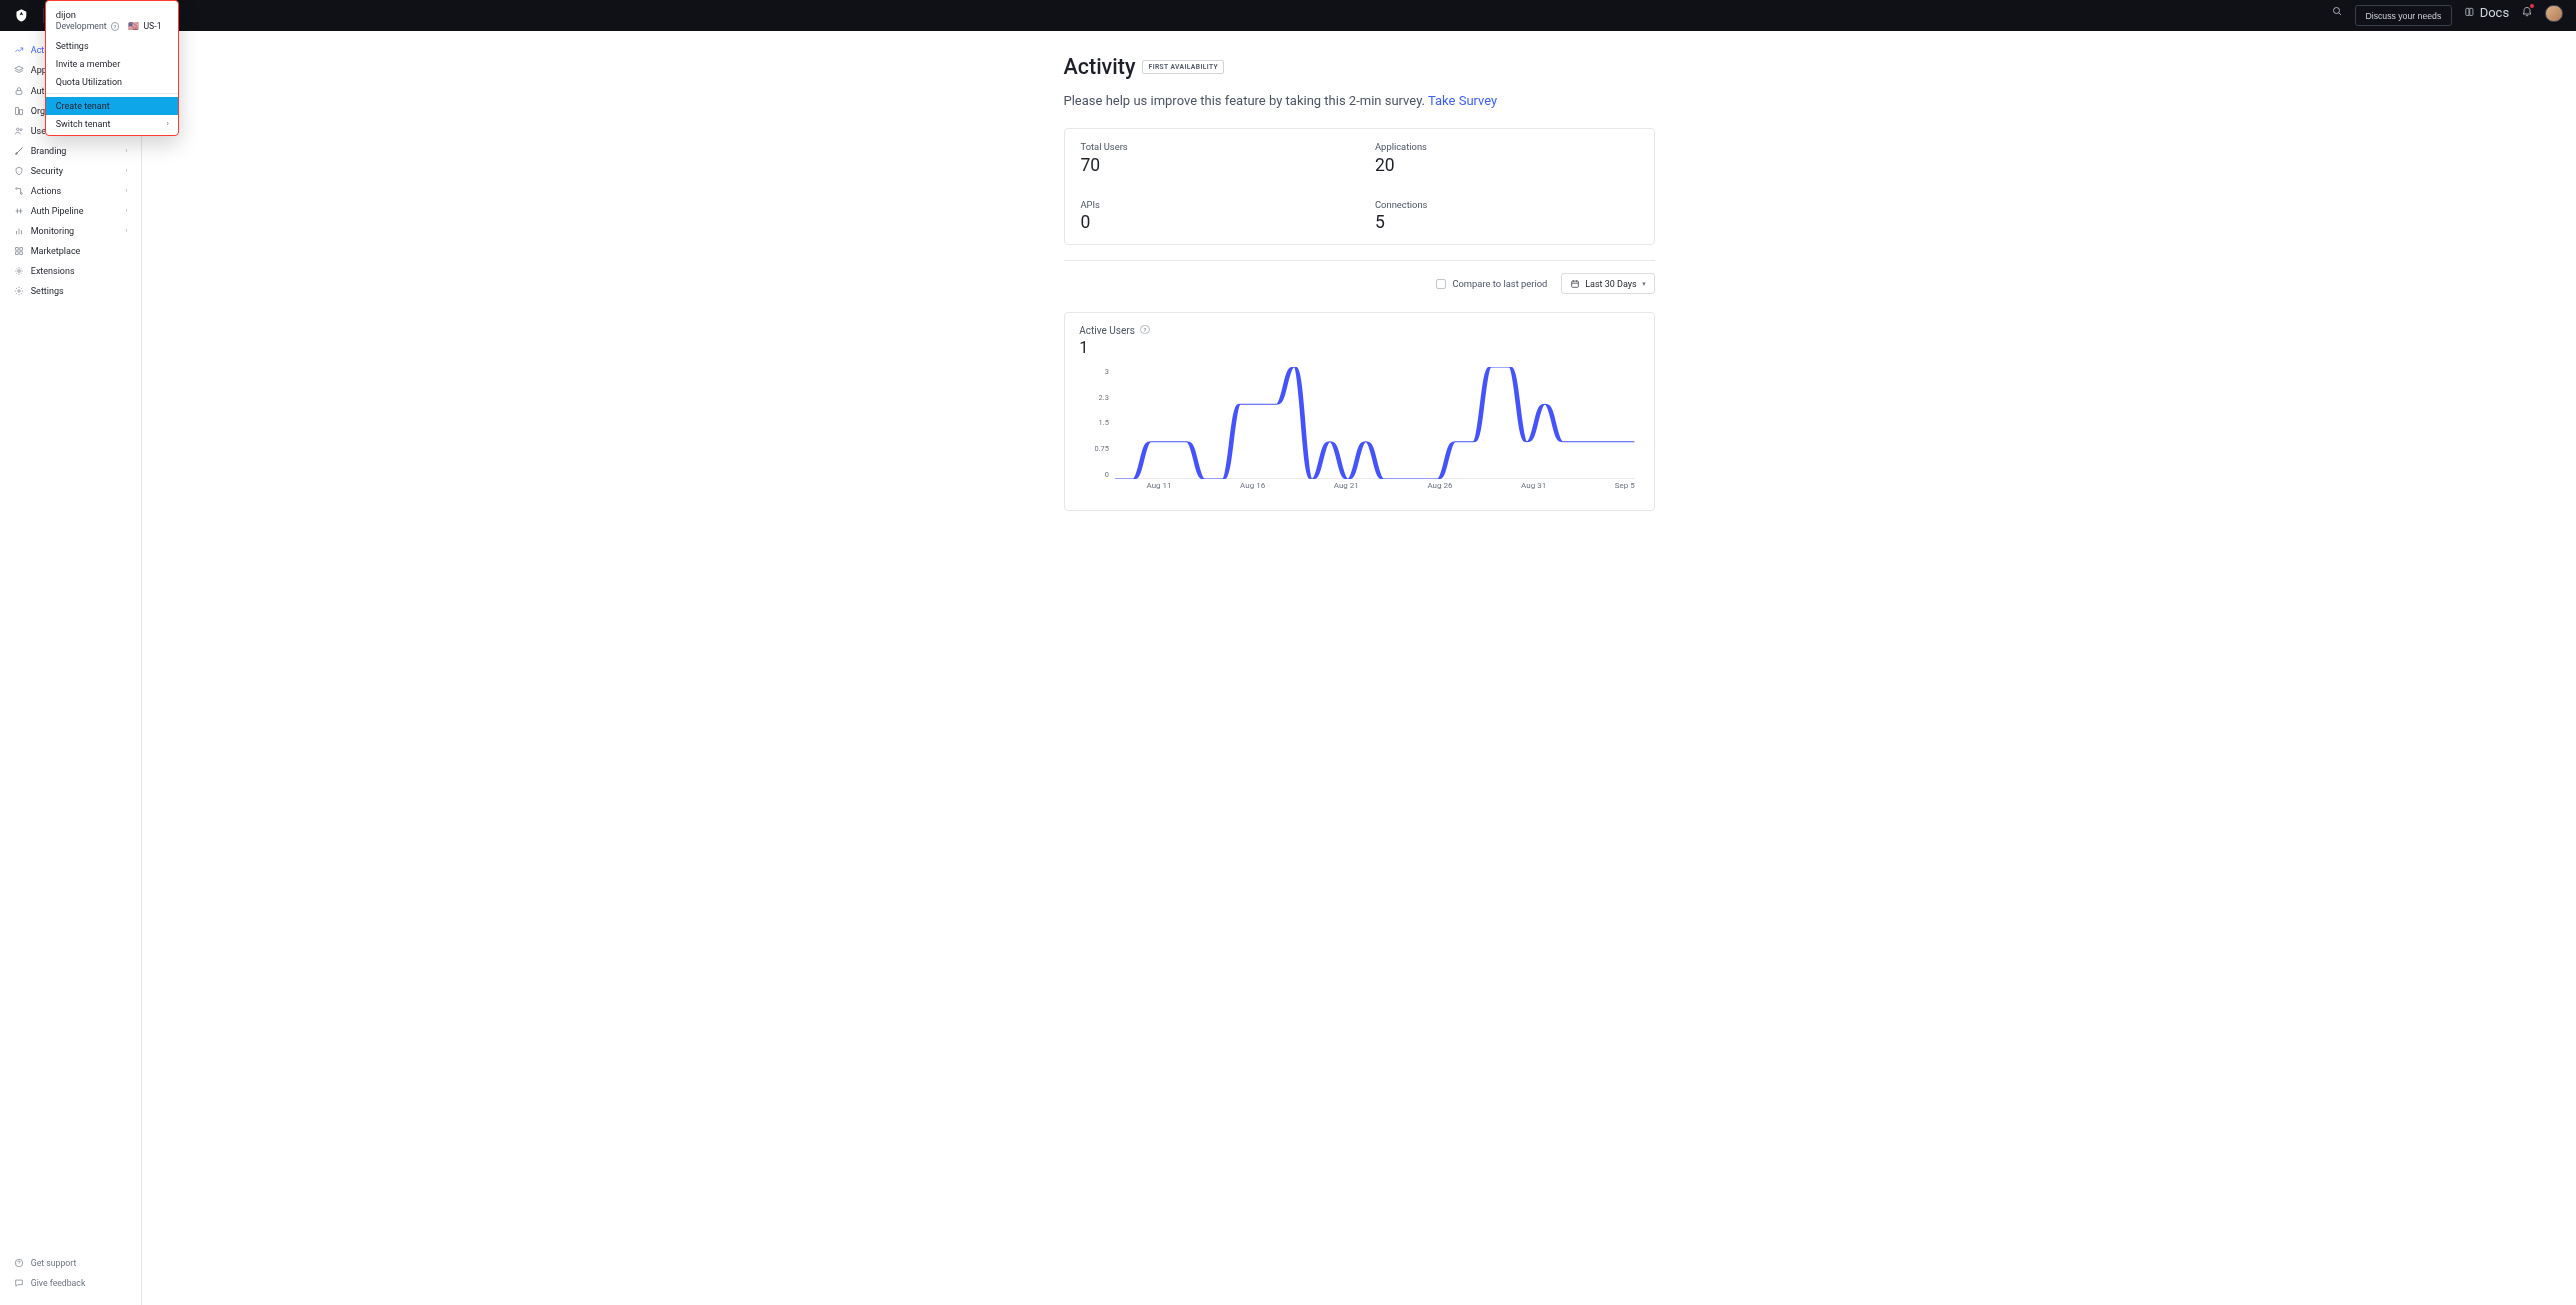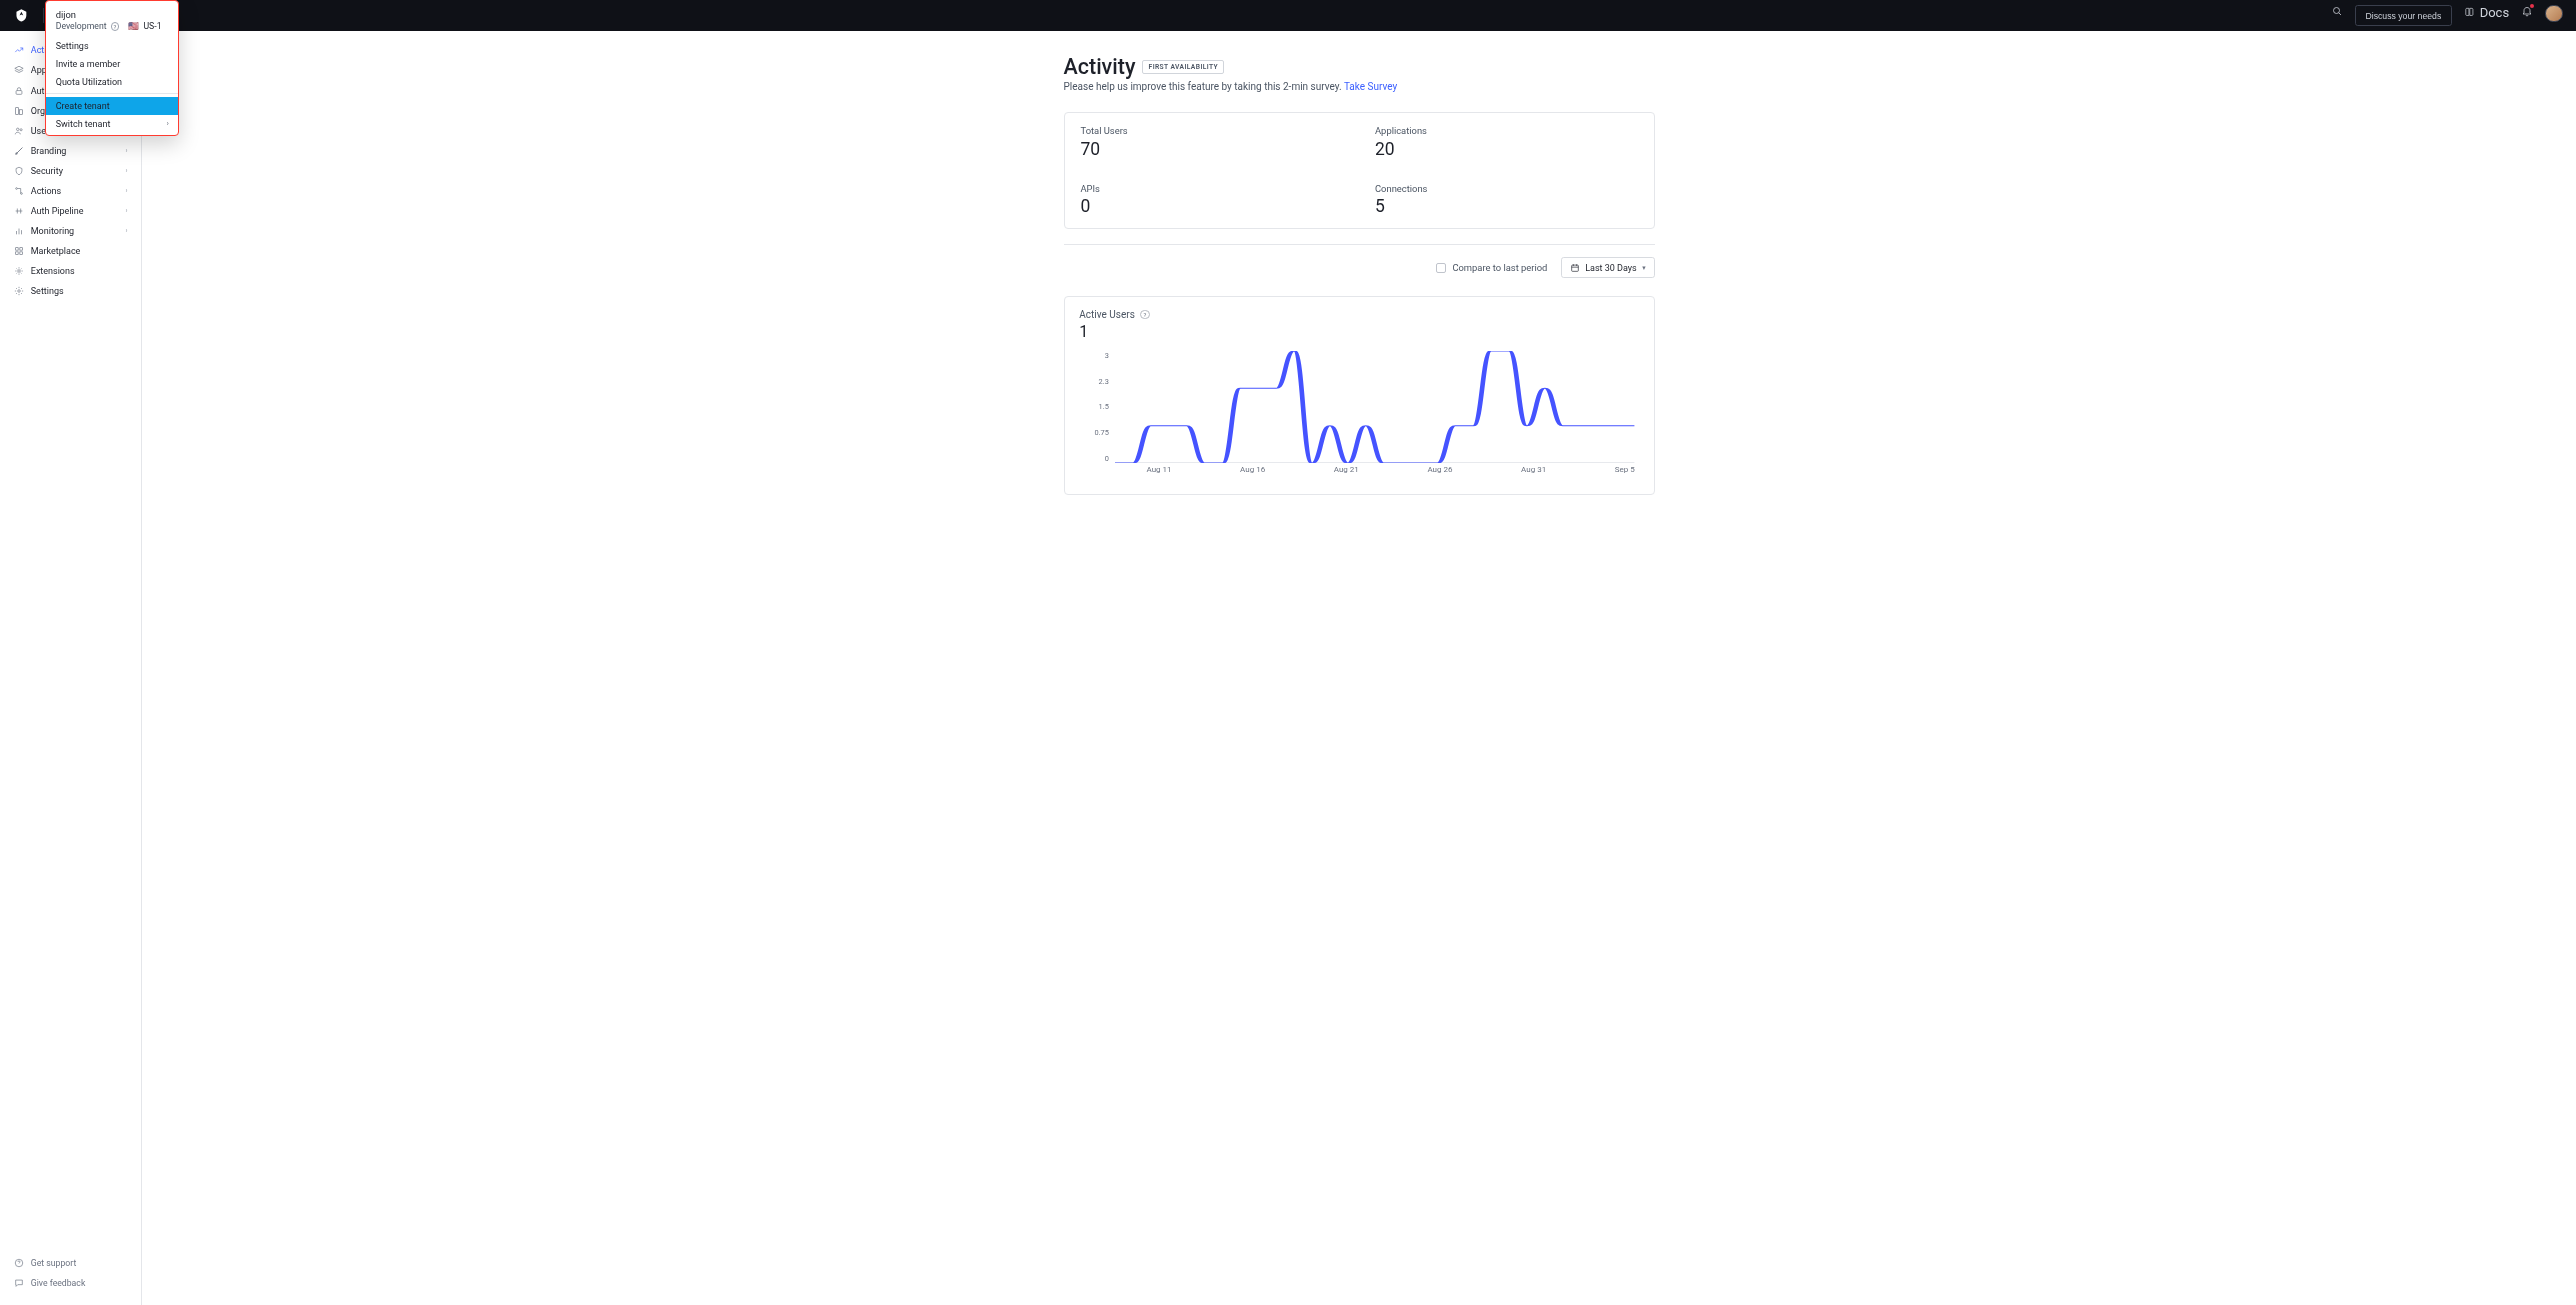--- a/index.html
+++ b/index.html
@@ -50,40 +50,40 @@
     
     
     .dd-anchor { position:absolute; top:0; left:46px; z-index:60; }
     
     
     .main { flex:1; overflow-y:auto; padding: 23px 32px 27px 32px; }
     .inner { max-width: 591px; margin: 0 auto; }
     .page-head { display:flex; align-items:center; gap:6.7px;}
     .page-title { font-size:21.5px; font-weight:500;}
     .badge { border:0.7px solid #d1d5db; border-radius:2px; padding:2px 5.4px; font-size:6.7px; letter-spacing:.06em; color:#4b5563; font-weight:600;}
-    .page-sub { margin-top:2px; font-size:10px; color:#4b5563;}
+    .page-sub { margin-top:14px; font-size:13px; color:#4b5563;}
     .page-sub a { color:#3b5fff; text-decoration:none; cursor:pointer;}
     
     
     .card { border:0.7px solid #e4e6ea; border-radius:4px; background:#fff; }
     .stats { display:grid; grid-template-columns: repeat(2,1fr); margin-top:20px; }
     .stat { padding:12px 16px; }
     .stat-label { font-size:9.4px; color:#4b5563; }
     .stat-val { font-size:17.5px; font-weight:400; margin-top:2.7px;}
     .hr { height:0.7px; background:#e4e6ea; margin: 14.8px 0 12px 0;}
     
     
     .toolbar { display:flex; justify-content:flex-end; align-items:center; gap:13.4px;}
     .chk { display:flex; align-items:center; gap:6px; font-size:9.4px; color:#4b5563; cursor:pointer;}
     .chk-box { width:10px; height:10px; border:1px solid #c0c4cc; border-radius:2px; }
     .range-btn { display:inline-flex; align-items:center; gap:5.4px; border:0.7px solid #d8dbe0; border-radius:2.7px; padding:4.7px 8px; font-size:9px; color:#1e212a; background:#fff; cursor:pointer;}
     
     
     .chart-panel { margin-top:17.5px; padding: 12px 14.8px 14.8px 14.8px;}
-    .chart-title-row { display:flex; align-items:center; gap:5.4px;}
+    .chart-title-row { display:flex; gap:5.4px;}
     .chart-title { font-size:10px; color:#4b5563;}
     .chart-big { font-size:16px; margin-top:2.7px;}
     .chart-area { position:relative; height:128px; margin-top:9.4px; }
     .y-axis { position:absolute; left:0; top:0; bottom:16px; width:29.5px; display:flex; flex-direction:column; justify-content:space-between; align-items:flex-end; font-size:7.4px; color:#6b7280;}
     .plot { position:absolute; left:36px; right:4px; top:0; bottom:16px;}
     .x-axis { position:absolute; left:36px; right:4px; bottom:0; height:13.4px; display:flex; justify-content:space-between; font-size:8px; color:#6b7280;}
     .x-axis span:first-child { margin-left:6%;}
     .plot svg { width:100%; height:100%; }
     
     .icon-svg { stroke: currentColor; fill: none; stroke-width:1.6; }

